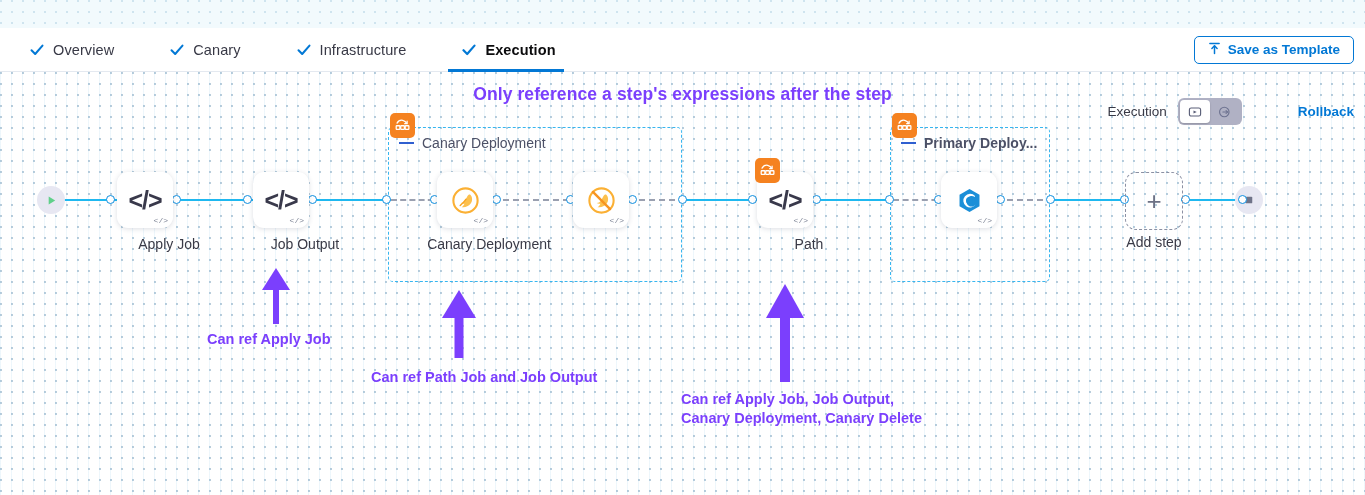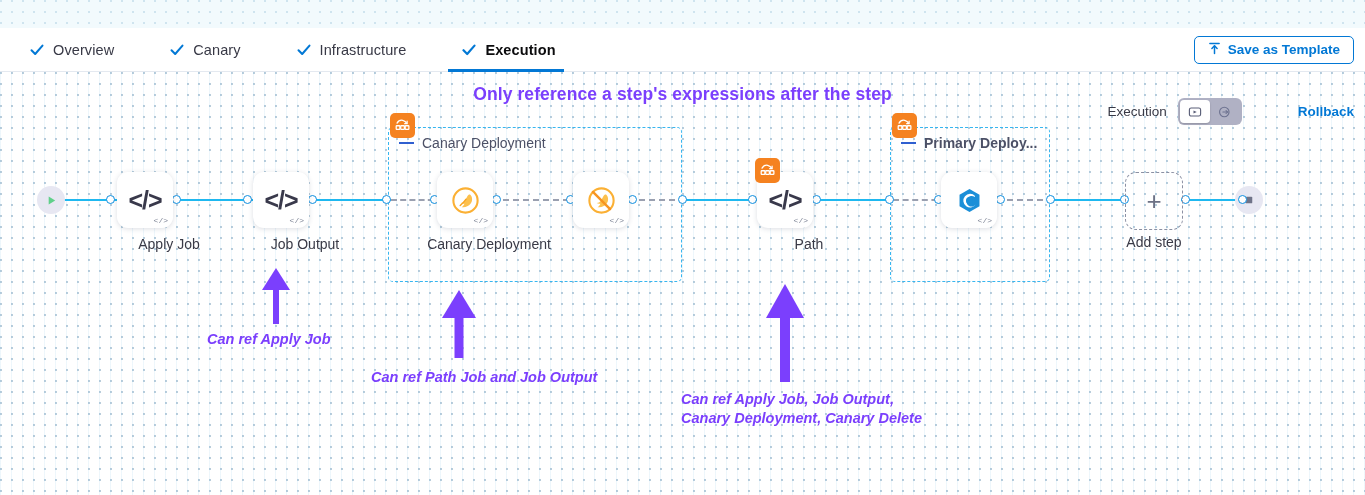--- a/index.html
+++ b/index.html
@@ -143,21 +143,21 @@
   .addstep .plus { font-size: 26px; color: #6d7285; font-weight: 300; line-height: 1; }
   .addstep-label {
     position: absolute; top: 162px; width: 136px; text-align: center;
     font-size: 14px; color: #383946;
   }
 
   
   .arrow { position: absolute; z-index: 8; }
   .ann {
     position: absolute; color: #7b3ffd; font-size: 14.5px; font-weight: bold;
-    line-height: 19px; z-index: 8; white-space: pre-line; font-style: italic;
+    line-height: 19px; z-index: 8; white-space: pre-line;
   }
 </style>
 </head>
 <body>
 
 <div id="root">
 
   <div class="top-strip"></div>
 
   <div class="tabbar">

